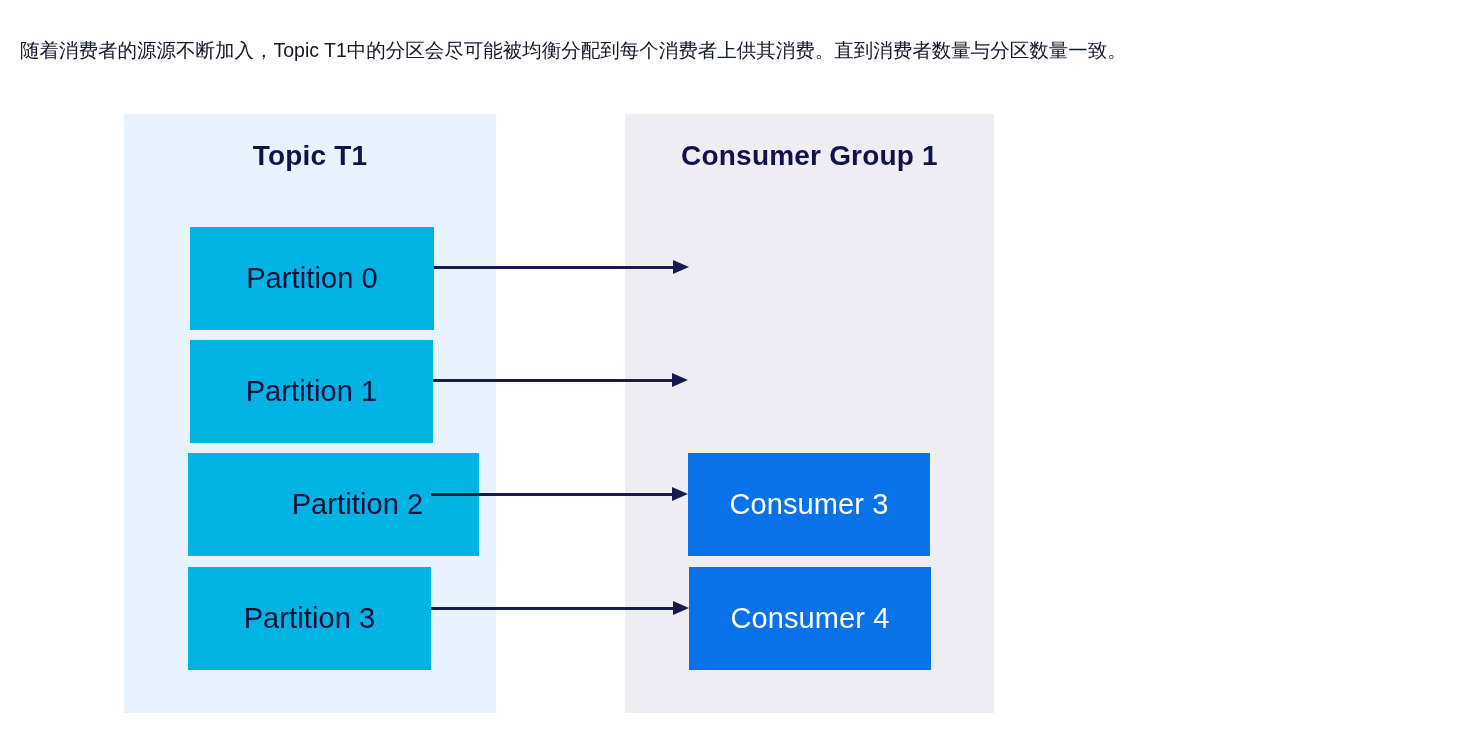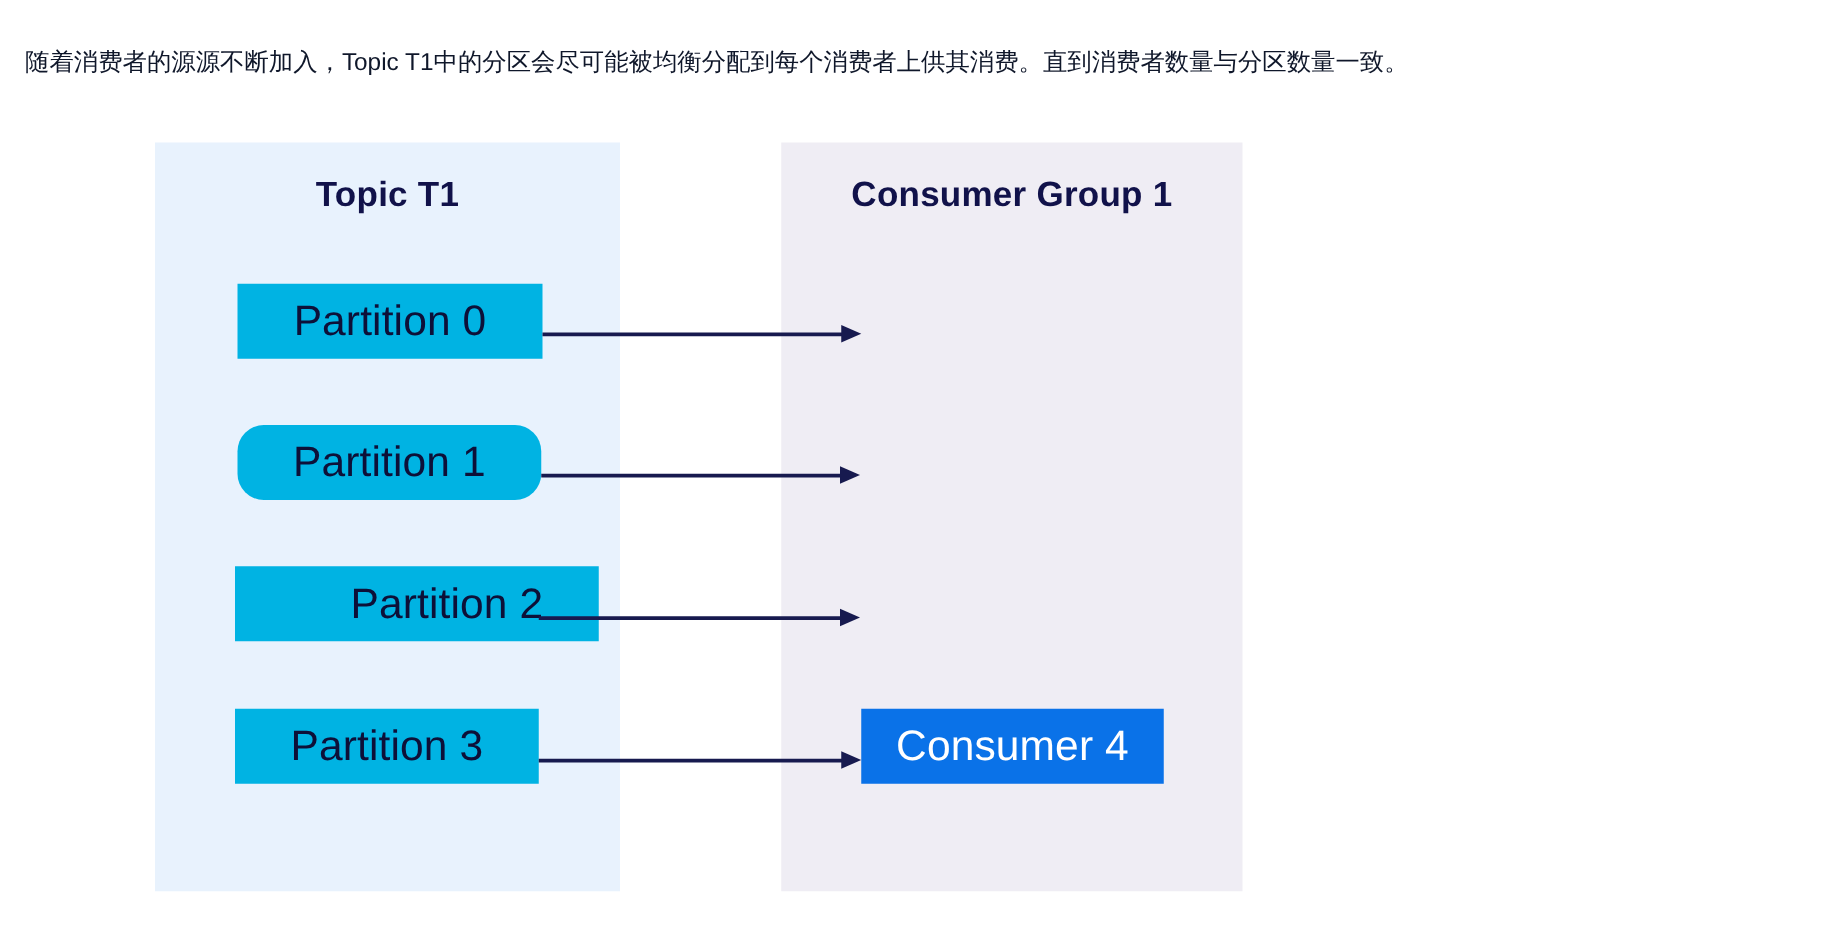--- a/index.html
+++ b/index.html
@@ -62,25 +62,25 @@
     text-align: center;
     font-size: 28px;
     font-weight: bold;
     color: #11124a;
     letter-spacing: 0.2px;
   }
 
   
   .node {
     position: absolute;
-    height: 60px;
+    height: 103px;
     display: flex;
     align-items: center;
     justify-content: center;
-    font-size: 34px;
+    font-size: 29px;
     letter-spacing: 0.1px;
   }
   .node.partition {
     background: #00b3e3;
     color: #0d1038;
   }
   .node.consumer {
     background: #0a72e8;
     color: #ffffff;
   }
@@ -118,30 +118,33 @@
     <div class="panel-title">Topic T1</div>
   </div>
 
   <div class="panel panel-right">
     <div class="panel-title">Consumer Group 1</div>
   </div>
 
   <div class="node partition" style="left:178px; top:227px; width:244px;">
     <span>Partition 0</span>
   </div>
-  <div class="node partition" style="left:178px; top:340px; width:243px;border-radius:21px;">
+  <div class="node partition" style="left:178px; top:340px; width:243px;">
     <span>Partition 1</span>
   </div>
   <div class="node partition" style="left:176px; top:453px; width:243px;padding-left:48px;">
     <span>Partition 2</span>
   </div>
   <div class="node partition" style="left:176px; top:567px; width:243px;">
     <span>Partition 3</span>
   </div>
 
+  <div class="node consumer" style="left:676px; top:453px; width:242px;">
+    <span>Consumer 3</span>
+  </div>
   <div class="node consumer" style="left:677px; top:567px; width:242px;">
     <span>Consumer 4</span>
   </div>
 
   <div class="arrow" style="left:422px; top:259px; width:255px;">
     <div class="shaft" style="width:240px;"></div>
     <div class="head" style="left:239px;"></div>
   </div>
   <div class="arrow" style="left:421px; top:372px; width:255px;">
     <div class="shaft" style="width:240px;"></div>

